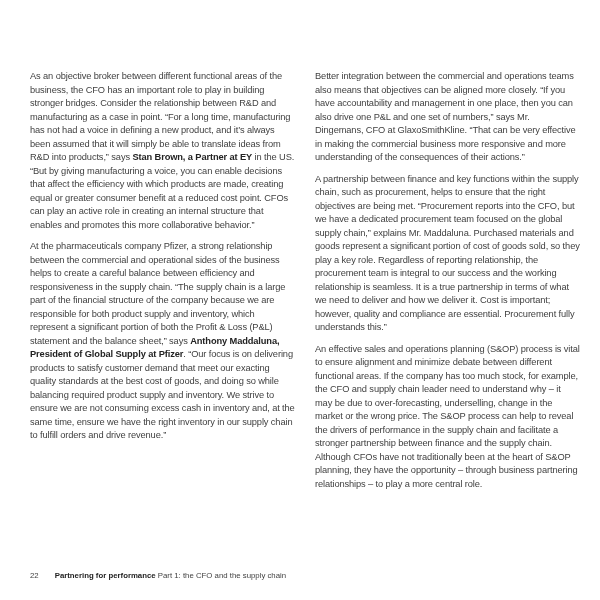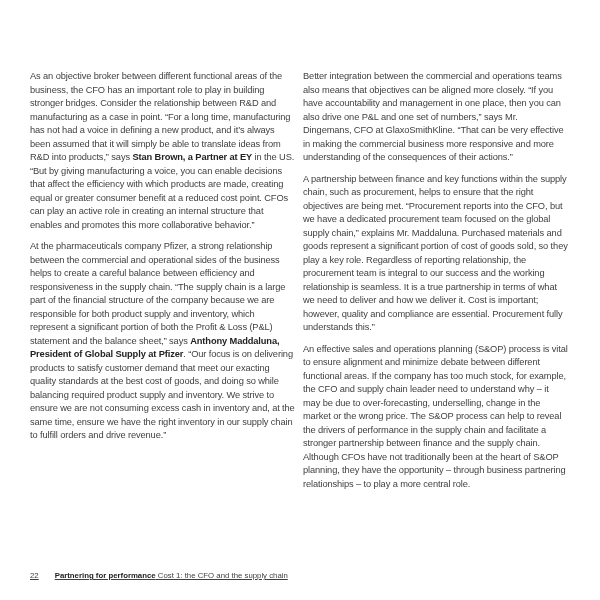--- a/index.html
+++ b/index.html
@@ -14,21 +14,21 @@
     background: #ffffff;
     font-family: "Liberation Sans", sans-serif;
     color: #3f3f3f;
     overflow: hidden;
   }
   .columns {
     position: absolute;
     left: 30px;
     top: 70px;
     display: flex;
-    gap: 8px;
+    gap: 20px;
   }
   .column {
     width: 265px;
     font-size: 9.3px;
     line-height: 13.5px;
     letter-spacing: -0.12px;
     text-align: left;
   }
   .para {
     margin: 0 0 8px 0;
@@ -39,21 +39,20 @@
   }
   .footer {
     position: absolute;
     left: 30px;
     top: 571px;
     font-size: 7.8px;
     line-height: 10px;
     color: #3f3f3f;
     display: flex;
     align-items: baseline;
-    text-decoration: underline;
   }
   .footer .pagenum {
     margin-right: 16px;
   }
   .footer b {
     font-weight: bold;
     color: #232323;
     margin-top: 25px;
   }
 </style>
@@ -67,15 +66,15 @@
         <p class="para"><span>At the pharmaceuticals company Pfizer, a strong relationship between the commercial and operational sides of the business helps to create a careful balance between efficiency and responsiveness in the supply chain. “The supply chain is a large part of the financial structure of the company because we are responsible for both product supply and inventory, which represent a significant portion of both the Profit &amp; Loss (P&amp;L) statement and the balance sheet,” says </span><span class="bold">Anthony Maddaluna, President of Global Supply at Pfizer</span><span>. “Our focus is on delivering products to satisfy customer demand that meet our exacting quality standards at the best cost of goods, and doing so while balancing required product supply and inventory. We strive to ensure we are not consuming excess cash in inventory and, at the same time, ensure we have the right inventory in our supply chain to fulfill orders and drive revenue.”</span></p>
       </div>
     <div class="column" id="col-right">
         <p class="para"><span>Better integration between the commercial and operations teams also means that objectives can be aligned more closely. “If you have accountability and management in one place, then you can also drive one P&amp;L and one set of numbers,” says Mr. Dingemans, CFO at GlaxoSmithKline. “That can be very effective in making the commercial business more responsive and more understanding of the consequences of their actions.”</span></p>
         <p class="para"><span>A partnership between finance and key functions within the supply chain, such as procurement, helps to ensure that the right objectives are being met. “Procurement reports into the CFO, but we have a dedicated procurement team focused on the global supply chain,” explains Mr. Maddaluna. Purchased materials and goods represent a significant portion of cost of goods sold, so they play a key role. Regardless of reporting relationship, the procurement team is integral to our success and the working relationship is seamless. It is a true partnership in terms of what we need to deliver and how we deliver it. Cost is important; however, quality and compliance are essential. Procurement fully understands this.”</span></p>
         <p class="para"><span>An effective sales and operations planning (S&amp;OP) process is vital to ensure alignment and minimize debate between different functional areas. If the company has too much stock, for example, the CFO and supply chain leader need to understand why – it may be due to over-forecasting, underselling, change in the market or the wrong price. The S&amp;OP process can help to reveal the drivers of performance in the supply chain and facilitate a stronger partnership between finance and the supply chain. Although CFOs have not traditionally been at the heart of S&amp;OP planning, they have the opportunity – through business partnering relationships – to play a more central role.</span></p>
       </div>
   </div>
   <div class="footer">
     <span class="pagenum">22</span>
-    <span class="footer-title"><b>Partnering for performance</b><span> Cost 1: the CFO and the supply chain</span></span>
+    <span class="footer-title"><b>Partnering for performance</b><span> Part 1: the CFO and the supply chain</span></span>
   </div>
 </div>
 
 </body></html>

